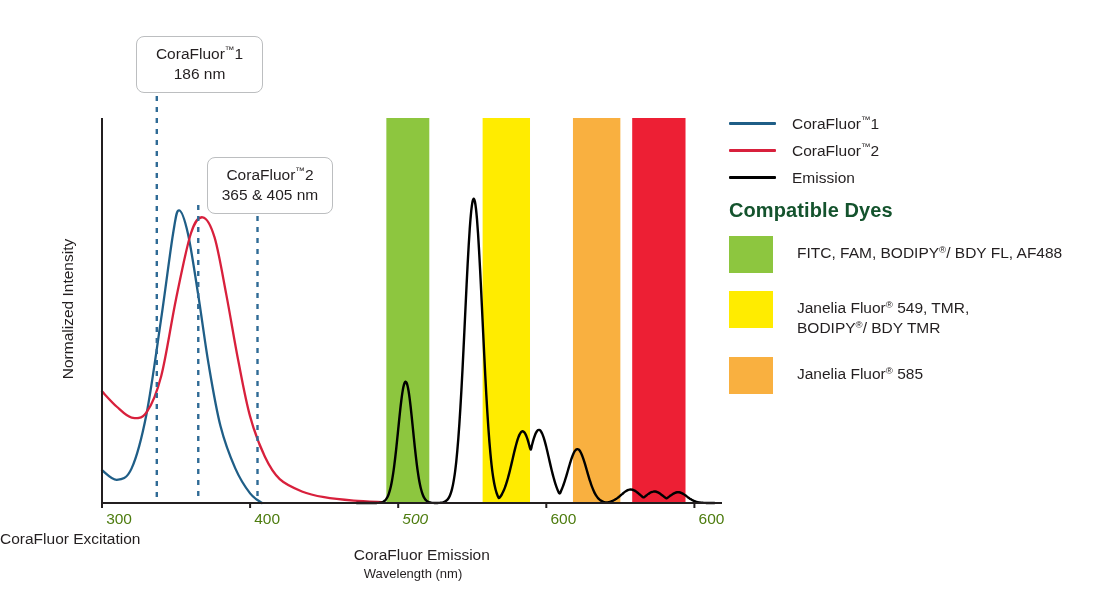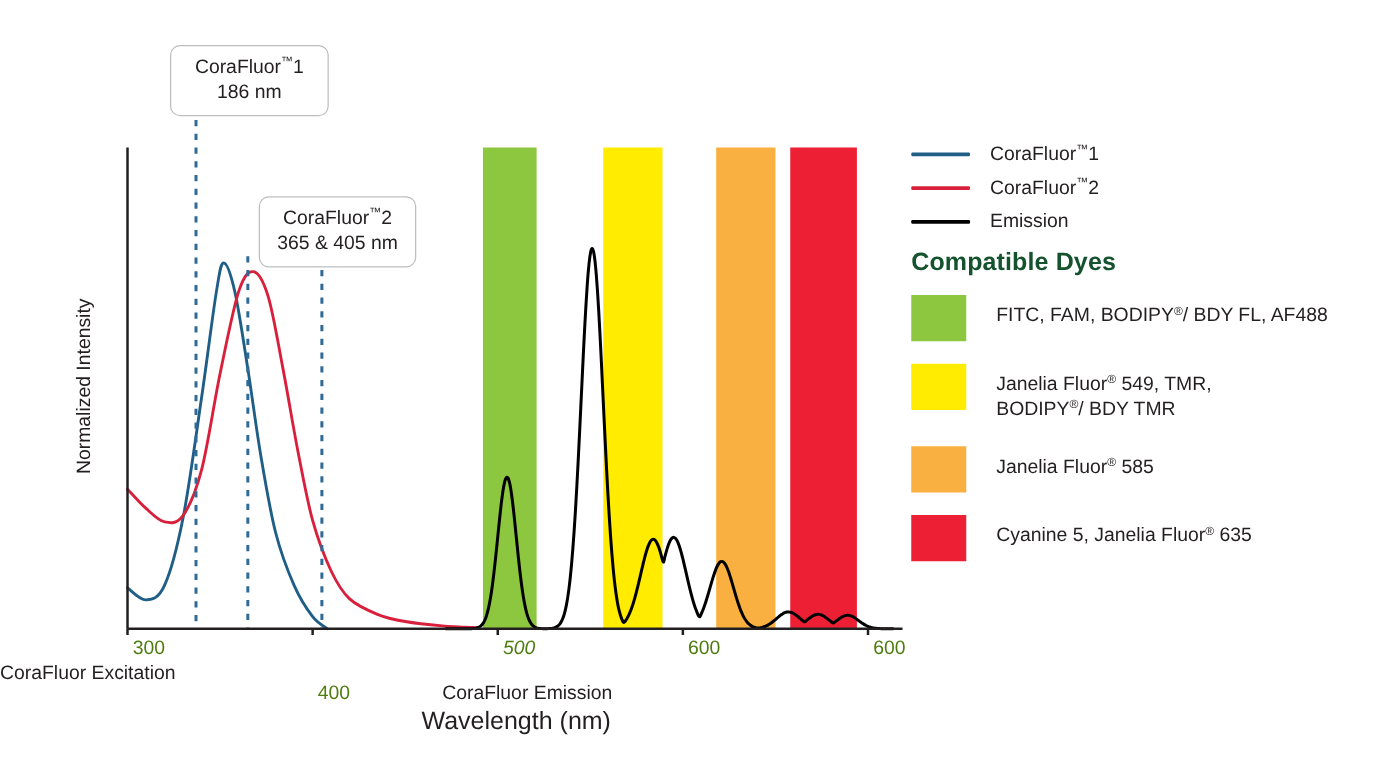--- a/index.html
+++ b/index.html
@@ -65,21 +65,21 @@
     color: #231f20;
     text-align: left;
     white-space: nowrap;
   }
   #x-axis-title {
     position: absolute;
     left: 0;
     top: 566px;
     width: 826px;
     text-align: center;
-    font-size: 20px;
+    font-size: 13px;
     color: #231f20;
   }
   #y-axis-title {
     position: absolute;
     left: -22px;
     top: 300px;
     width: 180px;
     text-align: center;
     font-size: 15.5px;
     color: #231f20;
@@ -185,21 +185,21 @@
     <span class="ln"><span>CoraFluor</span><sup>™</sup><span>1</span></span>
     <span class="ln">186 nm</span>
   </div>
 
   <div class="callout" id="callout-2">
     <span class="ln"><span>CoraFluor</span><sup>™</sup><span>2</span></span>
     <span class="ln">365 &amp; 405 nm</span>
   </div>
 
   <div class="tick-label" id="tick-0" style="left: 72px; top: 510px;">300</div>
-  <div class="tick-label" id="tick-1" style="left: 220.1px; top: 510px; margin-top: 36px;">400</div>
+  <div class="tick-label" id="tick-1" style="left: 220.1px; top: 510px;">400</div>
   <div class="tick-label" id="tick-2" style="left: 368.2px; top: 510px; font-style: italic;">500</div>
   <div class="tick-label" id="tick-3" style="left: 516.3px; top: 510px;">600</div>
   <div class="tick-label" id="tick-4" style="left: 664.4px; top: 510px;">600</div>
 
   <div class="axis-sublabel" id="sub-left" style="top: 530px; left: 0px; width: 279.72px;">CoraFluor Excitation</div>
   <div class="axis-sublabel" id="sub-right" style="top: 546px; left: 353.77px; width: 251.77px;">CoraFluor Emission</div>
 
   <div id="x-axis-title">Wavelength (nm)</div>
   <div id="y-axis-title">Normalized Intensity</div>
 
@@ -233,21 +233,15 @@
         <span>Janelia Fluor</span><sup>®</sup><span> 549, TMR,</span><br>
         <span>BODIPY</span><sup>®</sup><span>/ BDY TMR</span>
       </span>
     </div>
     <div class="dye-row">
       <span class="dye-swatch" id="dy-sw-2" style="background: rgb(249, 176, 64);"></span>
       <span class="dye-label">
         <span>Janelia Fluor</span><sup>®</sup><span> 585</span>
       </span>
     </div>
-    <div class="dye-row">
-      <span class="dye-swatch" id="dy-sw-3" style="background: rgb(237, 31, 52);"></span>
-      <span class="dye-label">
-        <span>Cyanine 5, Janelia Fluor</span><sup>®</sup><span> 635</span>
-      </span>
-    </div>
   </div>
 
 </div>
 
 </body></html>

